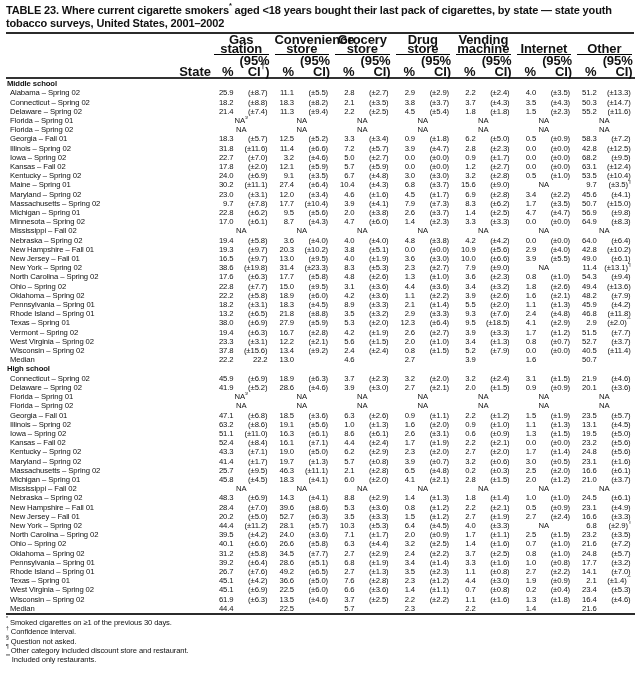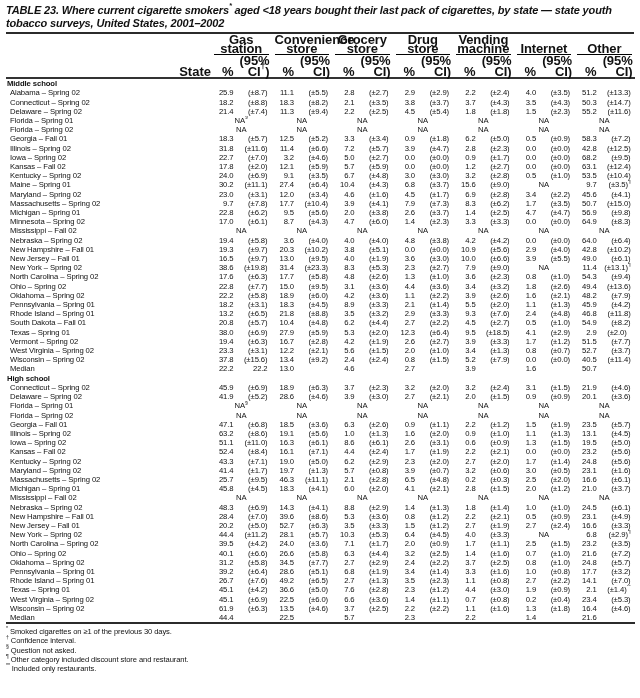--- a/index.html
+++ b/index.html
@@ -1,19 +1,19 @@
 <!DOCTYPE html>
 <html><head>
 <meta charset="utf-8">
 <style>
   html,body{margin:0;padding:0;background:#fff;}
   body{width:640px;height:698px;overflow:hidden;color:#111;
        font-family:"Liberation Sans",sans-serif;-webkit-font-smoothing:antialiased;}
   .page{padding:4px 6px 0 6px;width:628px;}
-  .title{font-size:11px;font-weight:bold;line-height:12.5px;letter-spacing:-0.15px;font-style:italic;}
+  .title{font-size:11px;font-weight:bold;line-height:12.5px;letter-spacing:-0.15px;}
   .rule{border-top:2.2px solid #2b2b2b;margin-top:3px;}
   table{border-collapse:collapse;table-layout:fixed;width:628px;margin-top:0;}
   col.c-state{width:205px;}
   col.c-pct{width:22.5px;}
   col.c-ci{width:38"px";}
   col.c-ci{width:38px;}
   thead th{font-weight:bold;font-size:13px;padding:0;vertical-align:bottom;}
   th.group-th{padding-top:2px;}
   th.group-th .glines{border-bottom:1px solid #000;margin:0 3px;padding-bottom:1px;
        text-align:center;line-height:8.6px;letter-spacing:-0.1px;}
@@ -520,37 +520,20 @@
           <td class="pct">2.9</td>
           <td class="ci">(±3.3)</td>
           <td class="pct">9.3</td>
           <td class="ci">(±7.6)</td>
           <td class="pct">2.4</td>
           <td class="ci">(±4.8)</td>
           <td class="pct">46.8</td>
           <td class="ci">(±11.8)</td>
         </tr>
         <tr>
-          <td class="state-cell">South Dakota – Fall 01</td>
-          <td class="pct">20.8</td>
-          <td class="ci">(±5.7)</td>
-          <td class="pct">10.4</td>
-          <td class="ci">(±4.8)</td>
-          <td class="pct">6.2</td>
-          <td class="ci">(±4.4)</td>
-          <td class="pct">2.7</td>
-          <td class="ci">(±2.2)</td>
-          <td class="pct">4.5</td>
-          <td class="ci">(±2.7)</td>
-          <td class="pct">0.5</td>
-          <td class="ci">(±1.0)</td>
-          <td class="pct">54.9</td>
-          <td class="ci">(±8.2)</td>
-        </tr>
-        <tr>
           <td class="state-cell">Texas – Spring 01</td>
           <td class="pct">38.0</td>
           <td class="ci">(±6.9)</td>
           <td class="pct">27.9</td>
           <td class="ci">(±5.9)</td>
           <td class="pct">5.3</td>
           <td class="ci">(±2.0)</td>
           <td class="pct">12.3</td>
           <td class="ci">(±6.4)</td>
           <td class="pct">9.5</td>

